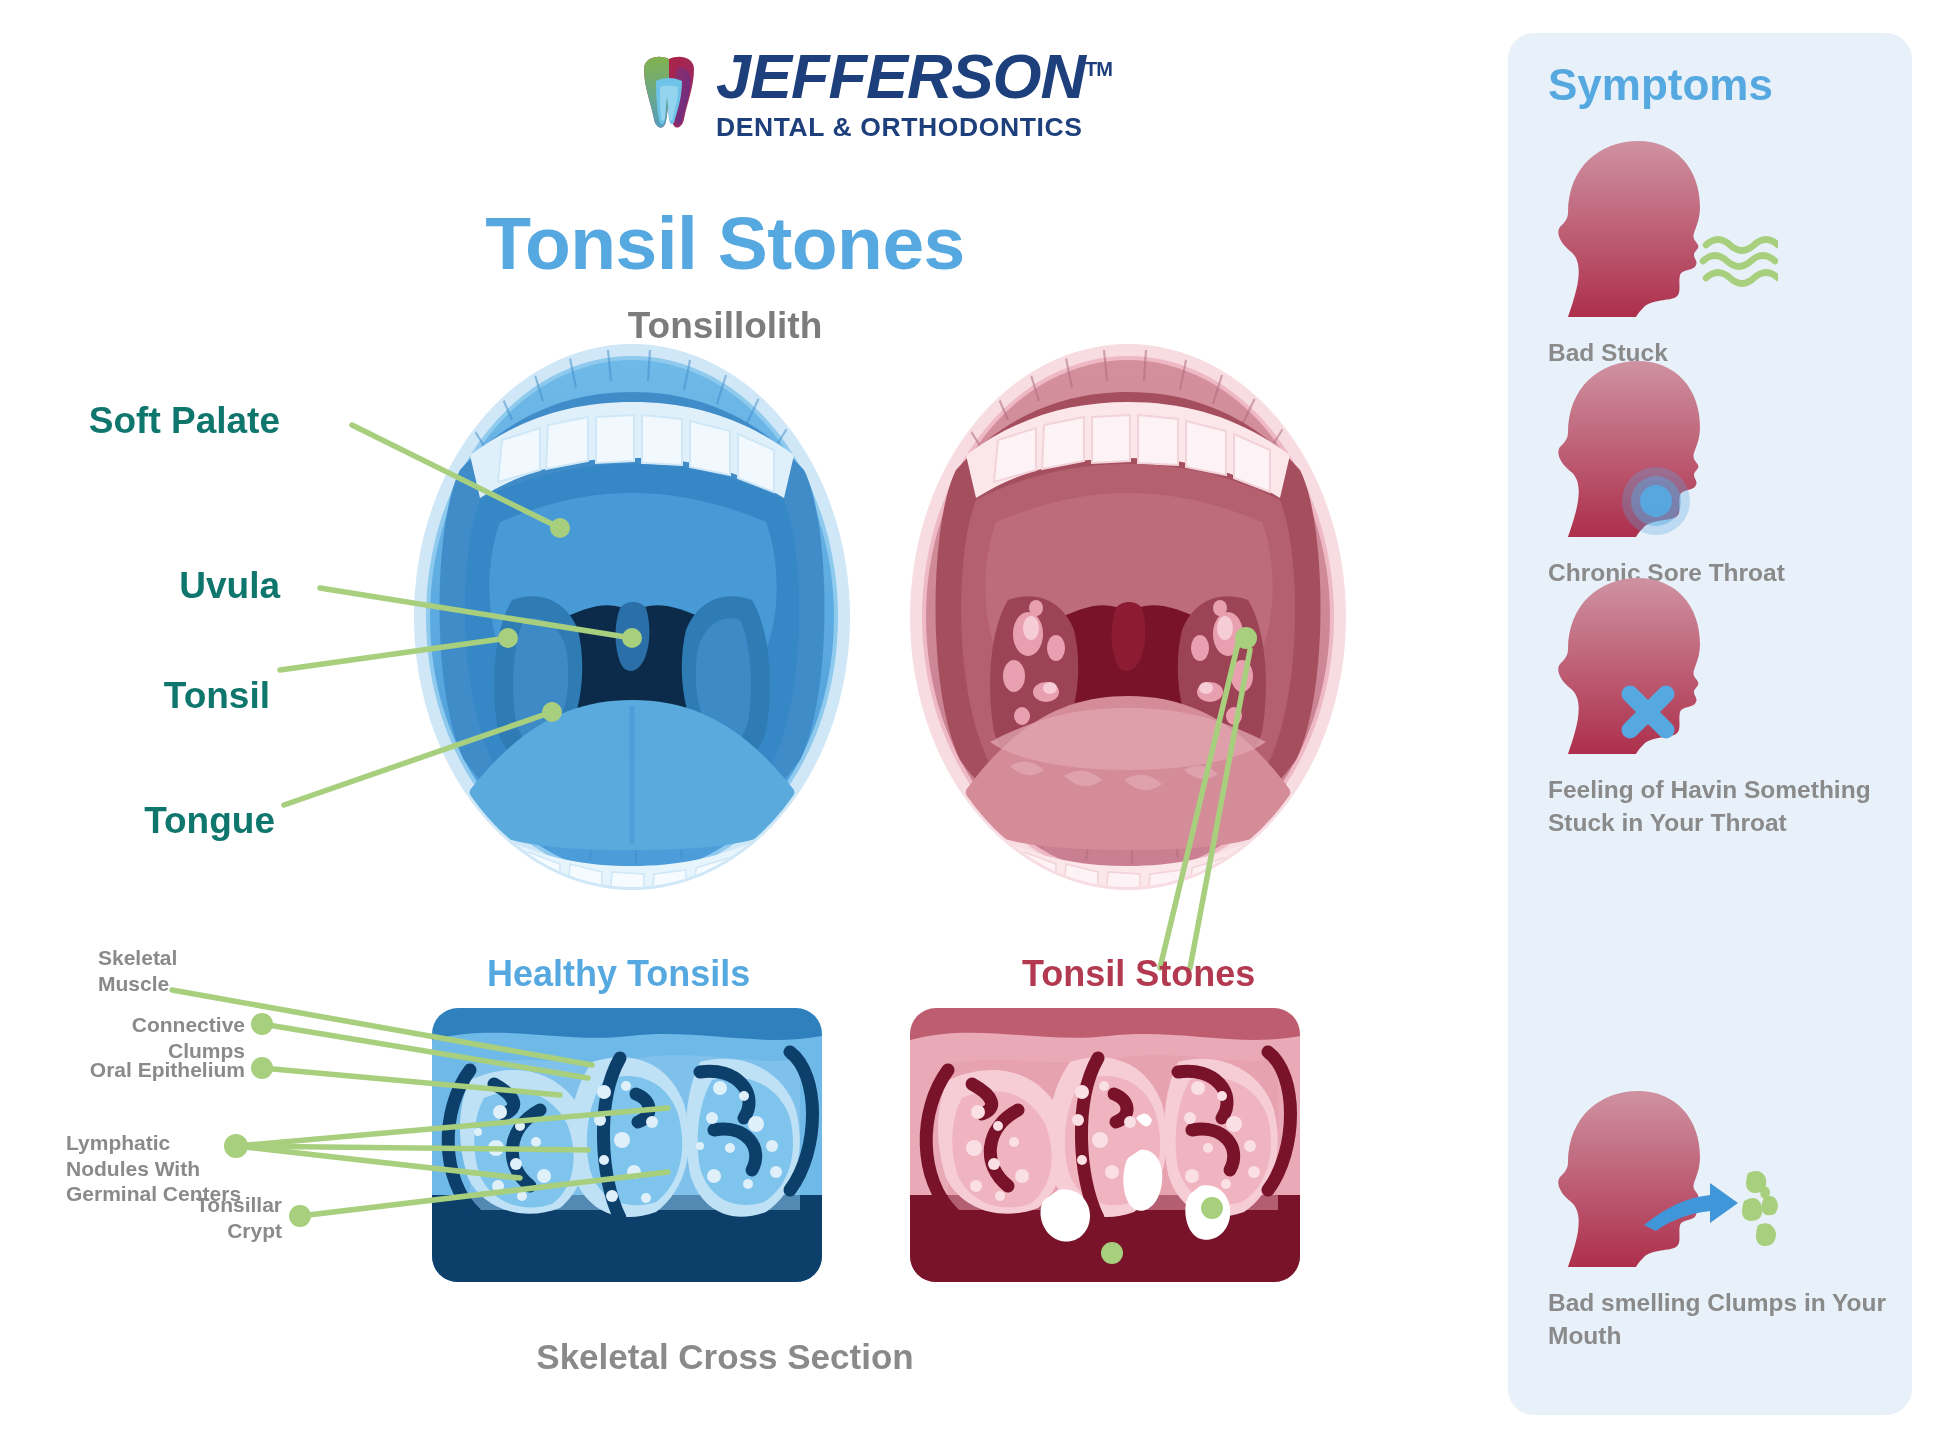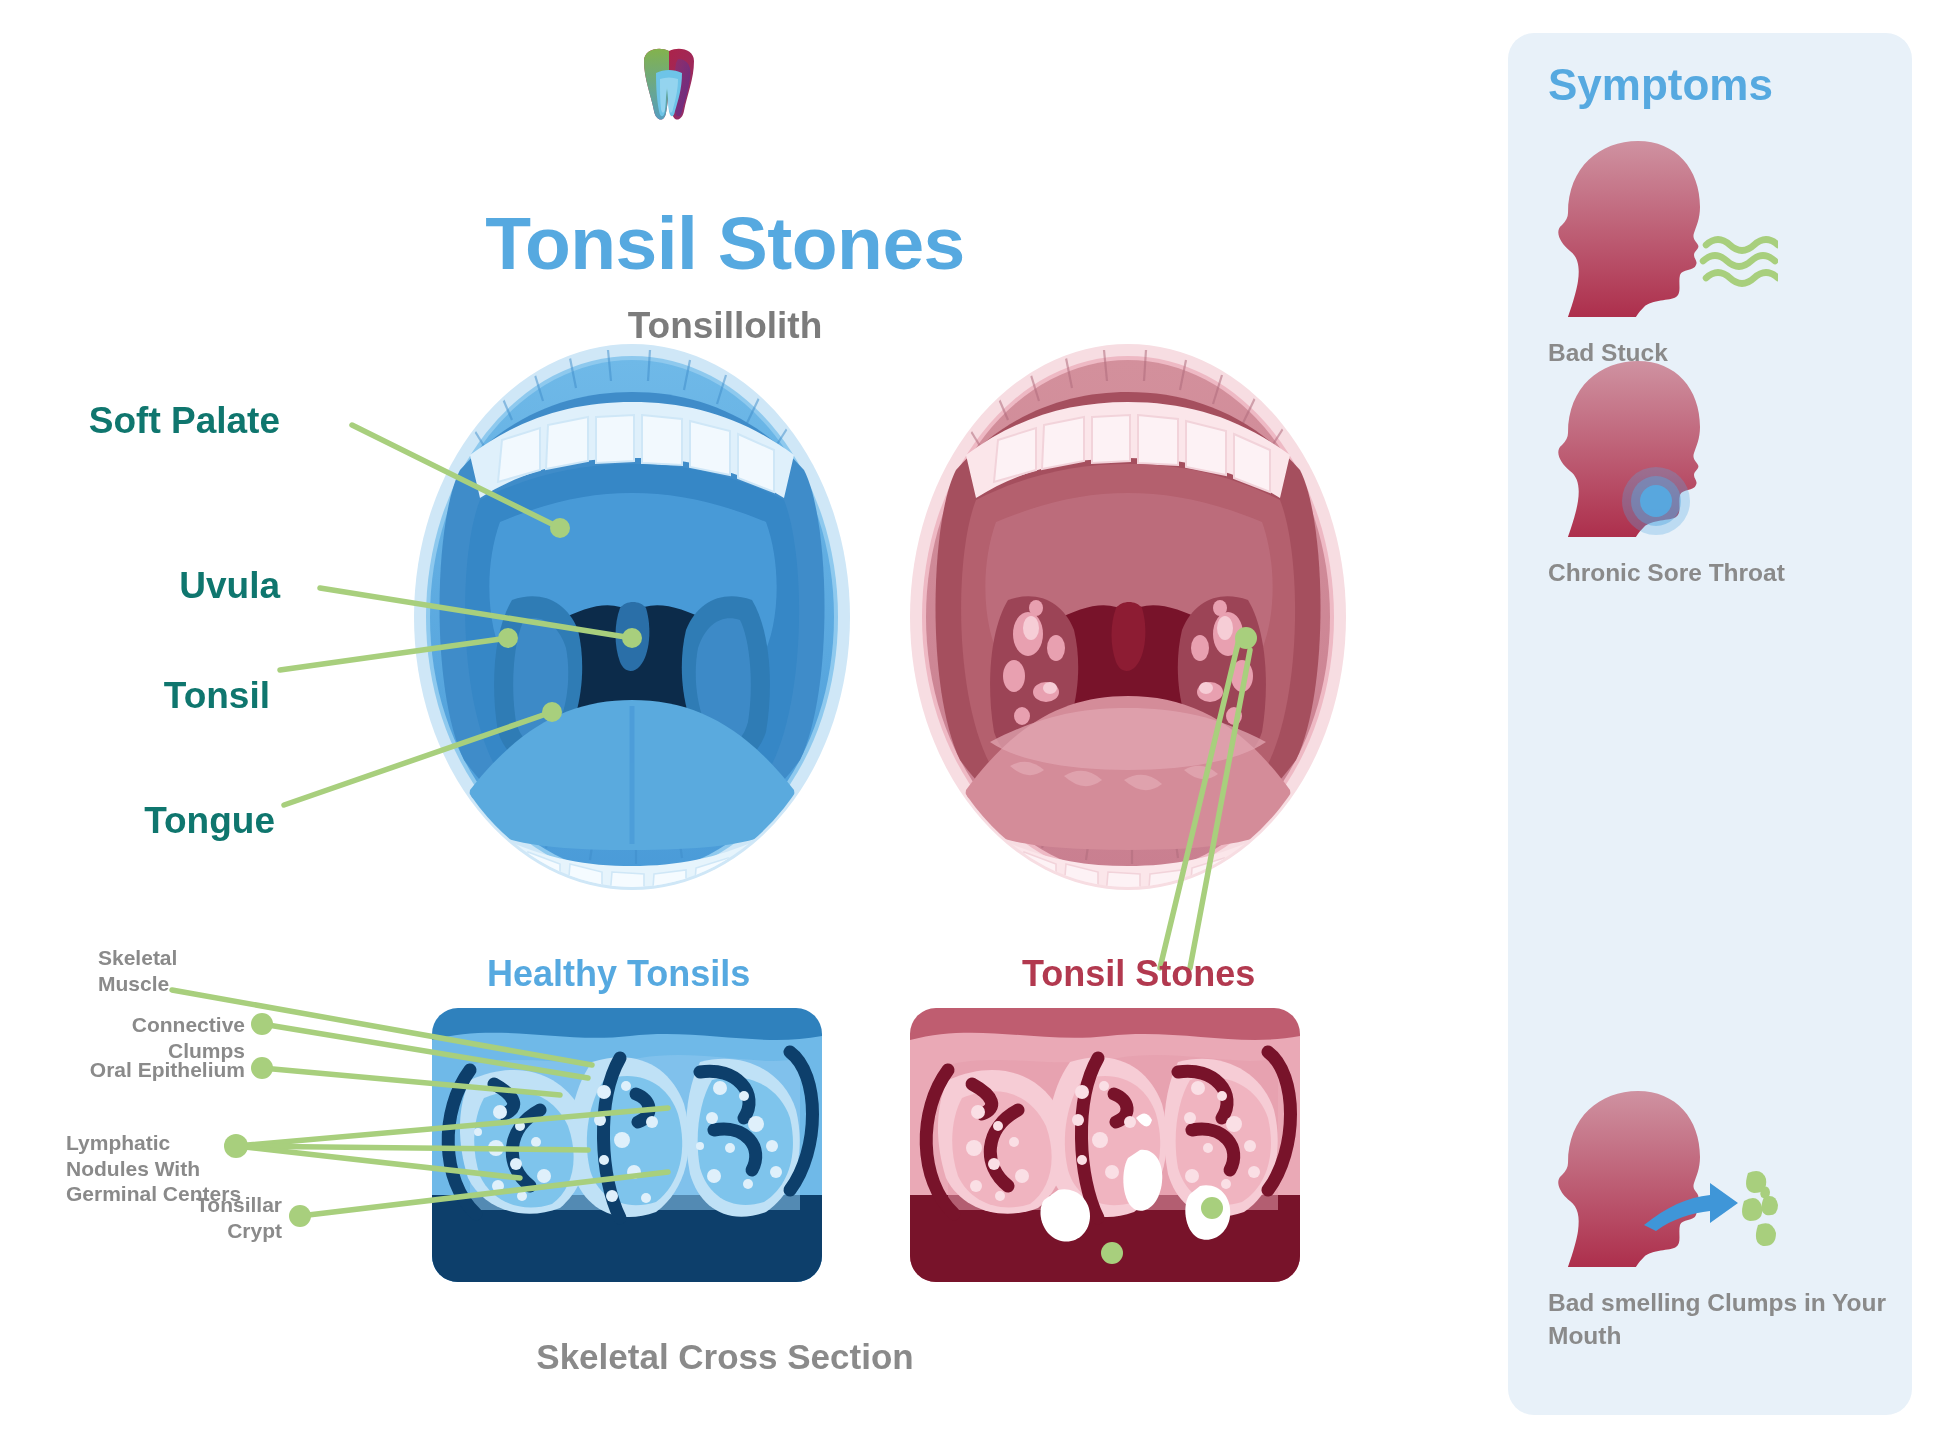--- a/index.html
+++ b/index.html
@@ -93,20 +93,24 @@
           <stop offset="0" stop-color="#8e2f6d"></stop>
             <stop offset="1" stop-color="#5b2d8e"></stop>
         </linearGradient>
       </defs>
       <path d="M4 16 C4 5 18 1 29 6 C40 1 54 5 54 16 C54 34 47 50 44 66 C42 76 34 78 32 68 C30 58 30 50 29 44 C28 50 28 58 26 68 C24 78 16 76 14 66 C11 50 4 34 4 16 Z" fill="url(#tg1)"></path>
       <path d="M4 16 C4 5 18 1 29 6 L29 44 C28 50 28 58 26 68 C24 78 16 76 14 66 C11 50 4 34 4 16 Z" fill="url(#tg2)" opacity="0.92"></path>
       <path d="M38 14 C48 14 52 22 50 34 C48 48 44 58 42 66 C41 73 36 73 35 66 C34 54 34 30 36 18 Z" fill="url(#tg3)" opacity="0.85"></path>
       <path d="M16 28 C24 24 34 24 42 28 C42 44 38 56 35 66 C34 73 30 73 29 66 C28 58 28 48 27 42 C26 48 26 58 25 66 C24 73 20 73 19 66 C17 56 16 44 16 28 Z" fill="#6ec4e8"></path>
       <path d="M20 34 C26 32 32 32 38 34 C38 46 35 56 33 64 C32 69 30 69 29 64 C28 56 28 48 27 44 C26 48 26 56 25 64 C24 69 22 69 21 64 C20 56 20 46 20 34 Z" fill="#9ed8f0" opacity="0.8"></path>
     </svg>
+    <div class="logo-text">
+      <div class="logo-main"><span>JEFFERSON</span><span class="logo-tm">TM</span></div>
+      <div class="logo-sub">DENTAL &amp; ORTHODONTICS</div>
+    </div>
   </div>
 
   <div class="main-title">Tonsil Stones</div>
   <div class="sub-title">Tonsillolith</div>
 
   <svg class="layer" viewBox="0 0 1939 1448">
     <defs>
 
       <linearGradient id="blipG" x1="0" y1="0" x2="0" y2="1">
         <stop offset="0" stop-color="#6fb9e8"></stop>
@@ -509,20 +513,38 @@
           </defs>
         <path d="M20 78 C20 32 52 6 90 6 C128 6 152 34 152 72 C152 84 148 92 146 98 C144 104 148 106 150 110 C152 114 146 116 146 120 C146 124 150 126 148 130 C146 136 134 134 132 140 C130 148 134 158 128 162 C122 166 104 164 96 172 C90 178 88 182 88 182 L20 182 C20 182 28 160 30 146 C32 132 30 122 22 116 C12 108 6 96 14 90 C18 86 20 82 20 78 Z" fill="url(#hg2)"></path>
         <circle cx="108" cy="146" r="34" fill="#56a9e0" opacity="0.30"></circle>
         <circle cx="108" cy="146" r="25" fill="#56a9e0" opacity="0.45"></circle>
         <circle cx="108" cy="146" r="16" fill="#56a9e0" opacity="0.95"></circle>
       </svg>
     </div>
     <div class="sym-label">Chronic Sore Throat</div>
   </div>
 
+  <div class="sym-item" style="top:572px;">
+    <div class="sym-icon">
+      <svg viewBox="0 0 230 190" width="230" height="190">
+        <defs>
+            <linearGradient id="hg3" x1="0" y1="0" x2="0" y2="1">
+          <stop offset="0" stop-color="#cf92a1"></stop>
+              <stop offset="1" stop-color="#ad2f4c"></stop>
+            </linearGradient>
+          </defs>
+        <path d="M20 78 C20 32 52 6 90 6 C128 6 152 34 152 72 C152 84 148 92 146 98 C144 104 148 106 150 110 C152 114 146 116 146 120 C146 124 150 126 148 130 C146 136 134 134 132 140 C130 148 134 158 128 162 C122 166 104 164 96 172 C90 178 88 182 88 182 L20 182 C20 182 28 160 30 146 C32 132 30 122 22 116 C12 108 6 96 14 90 C18 86 20 82 20 78 Z" fill="url(#hg3)"></path>
+        <g stroke="#56a9e0" stroke-width="17" stroke-linecap="round">
+          <path d="M82 122 L118 158"></path>
+          <path d="M118 122 L82 158"></path>
+        </g>
+      </svg>
+    </div>
+    <div class="sym-label">Feeling of Havin Something Stuck in Your Throat</div>
+  </div>
 
   <div class="sym-item" style="top:1085px;">
     <div class="sym-icon">
       <svg viewBox="0 0 230 190" width="230" height="190">
         <defs>
             <linearGradient id="hg4" x1="0" y1="0" x2="0" y2="1">
           <stop offset="0" stop-color="#cf92a1"></stop>
               <stop offset="1" stop-color="#ad2f4c"></stop>
             </linearGradient>
           </defs>

